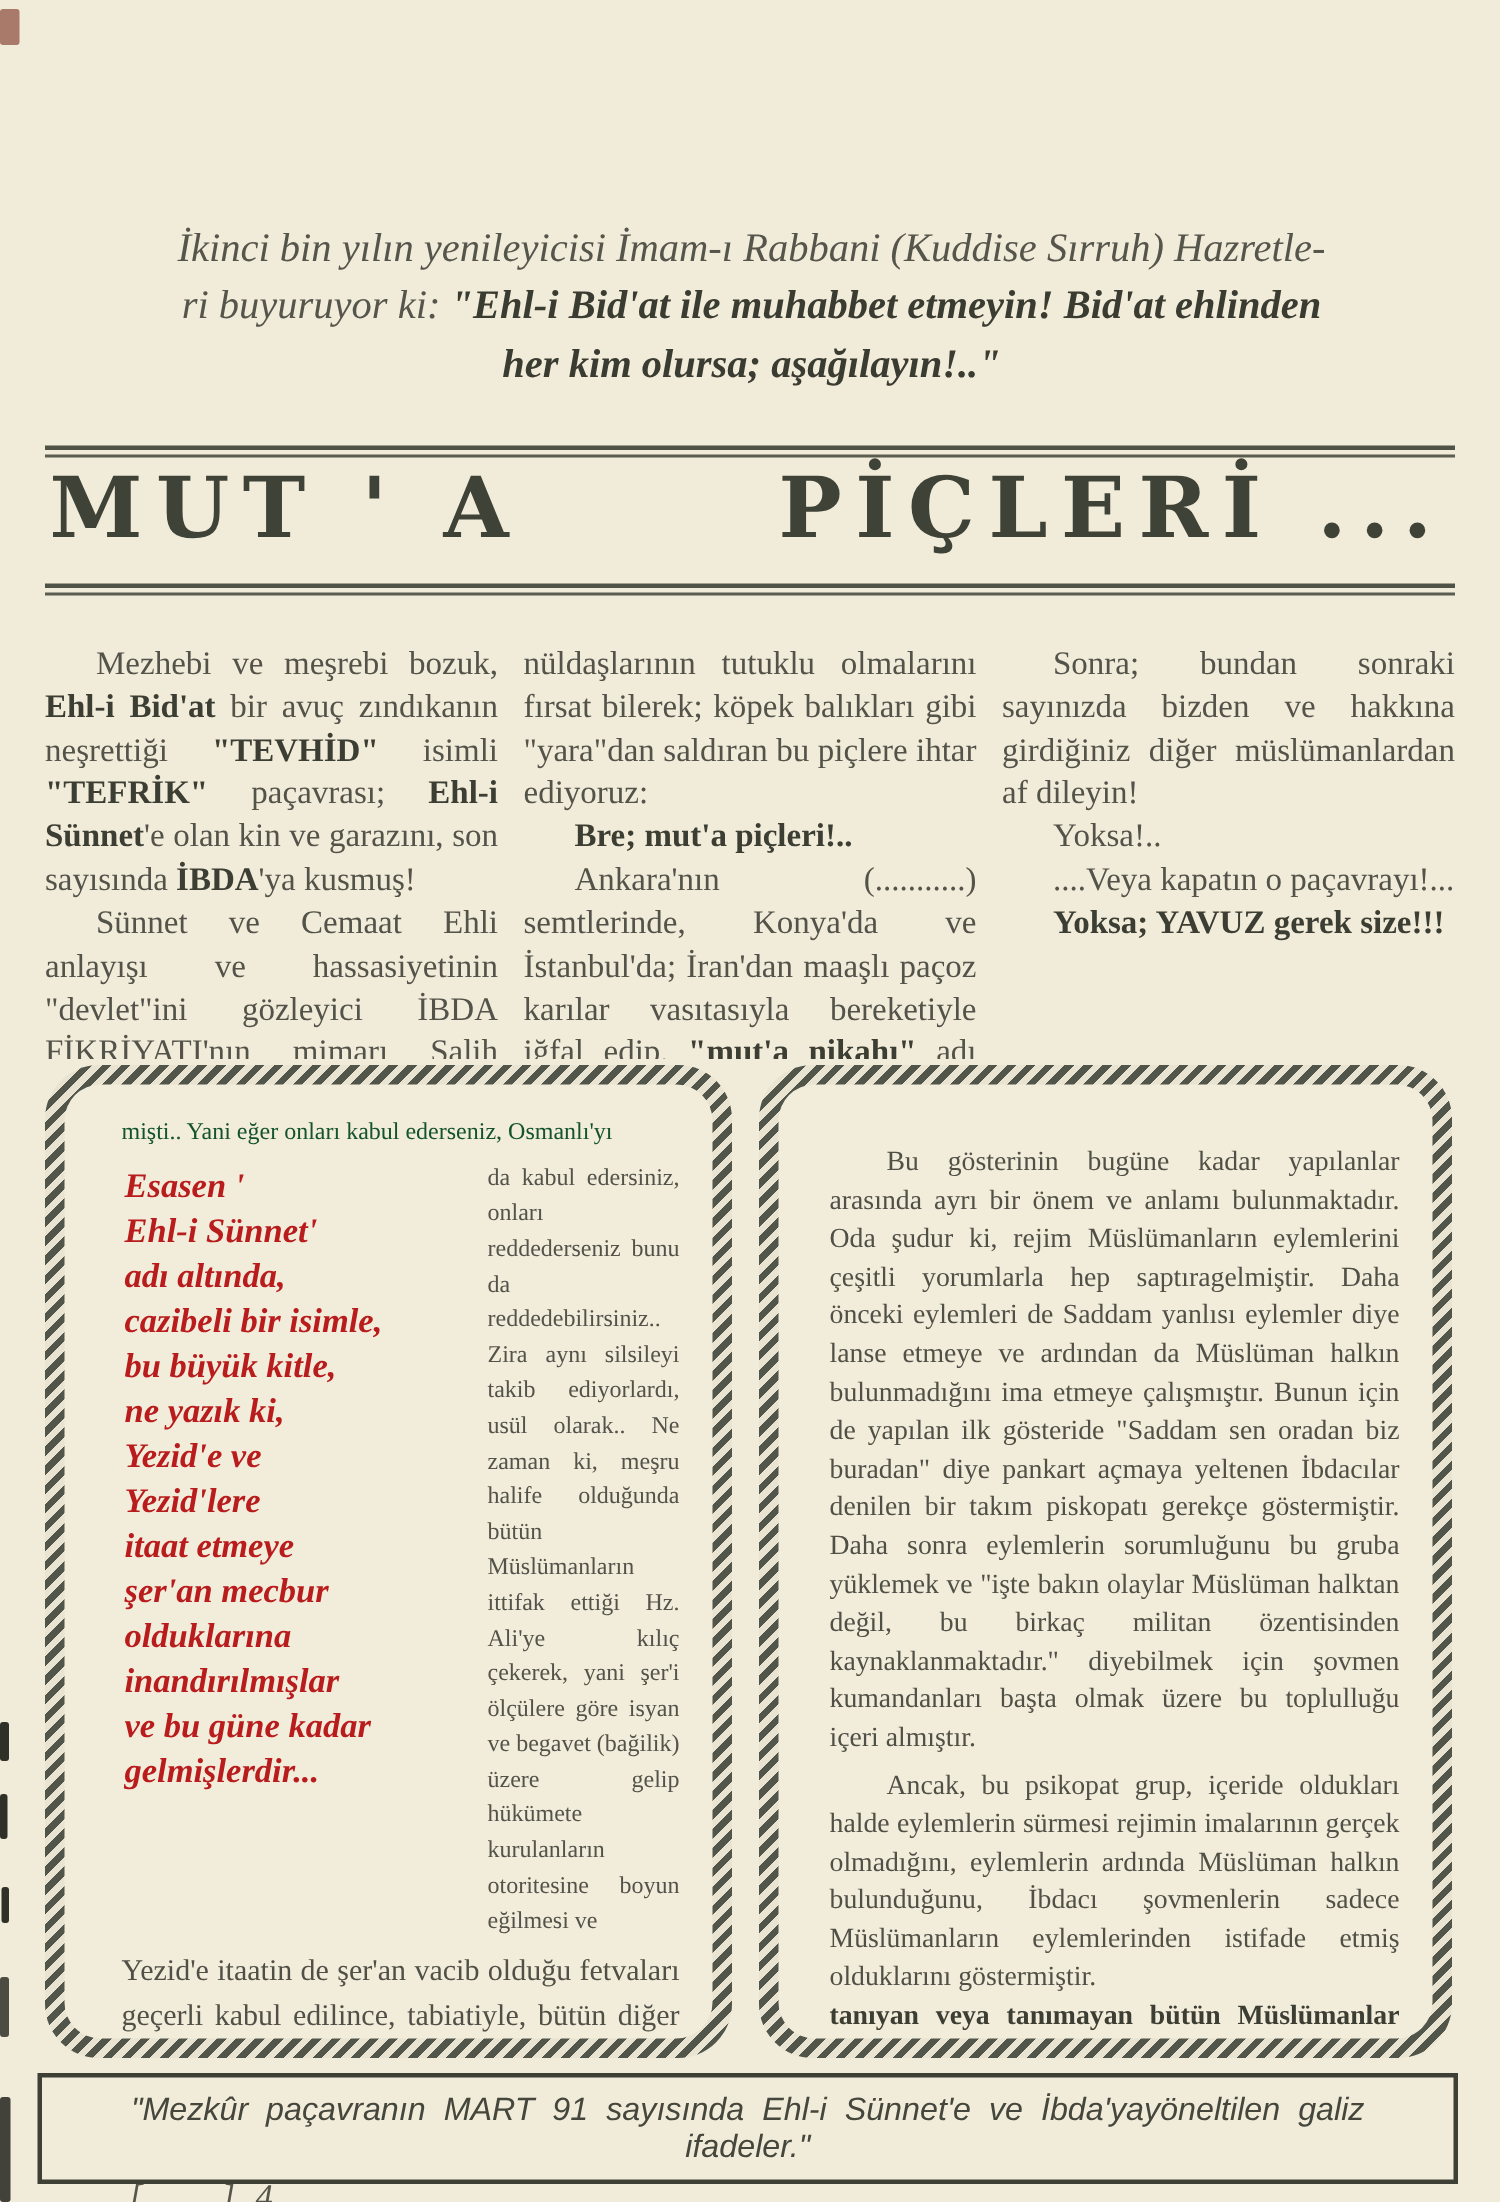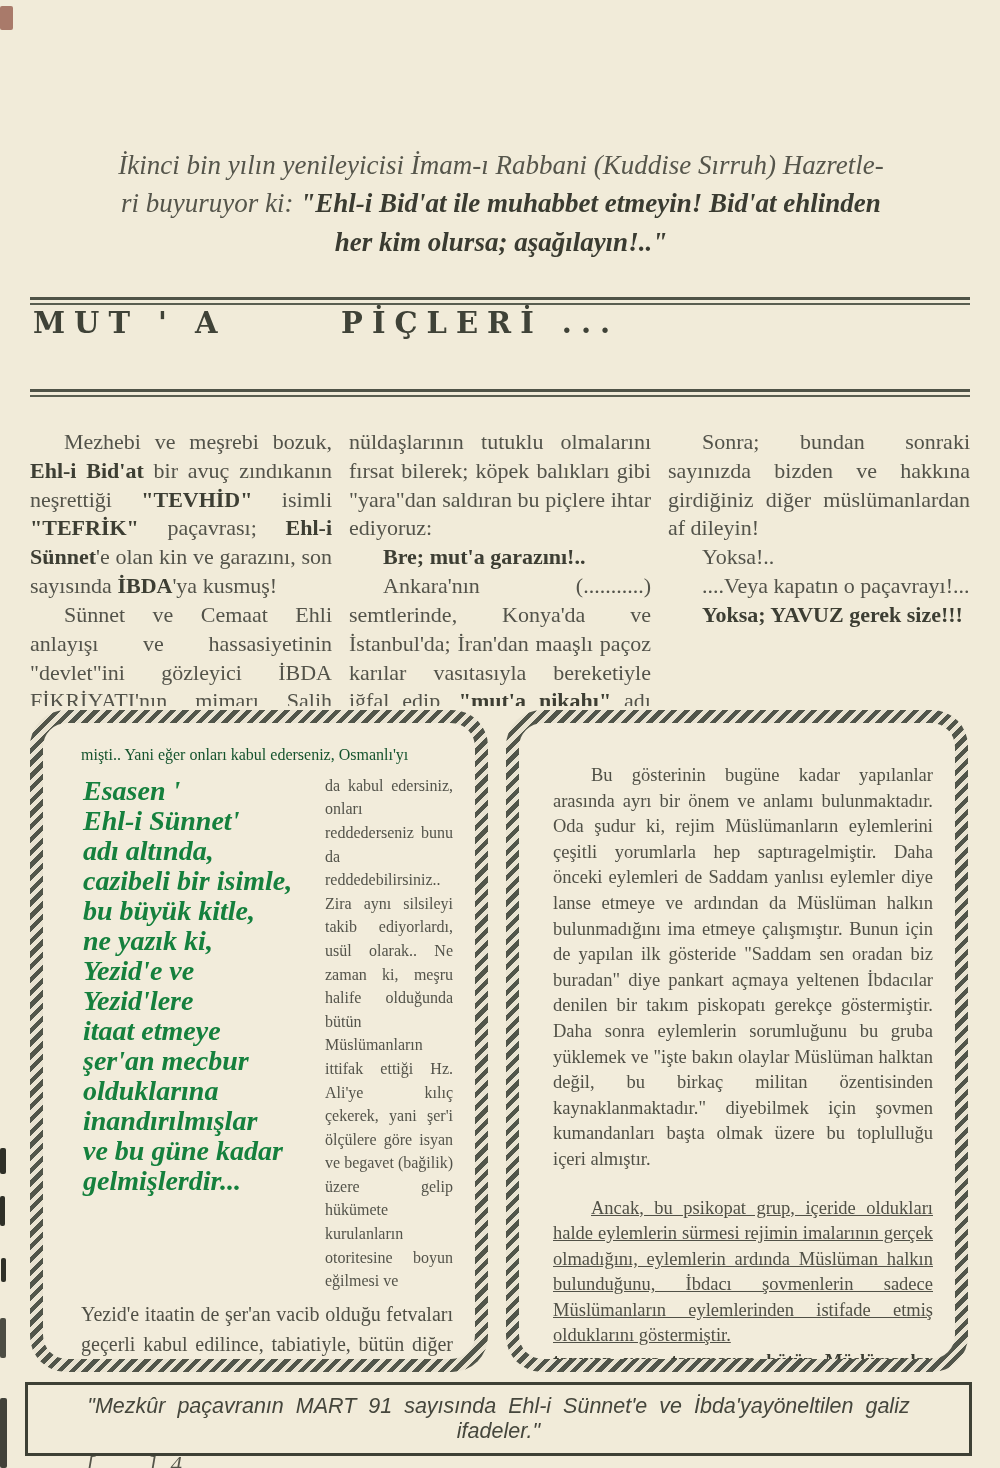--- a/index.html
+++ b/index.html
@@ -19,21 +19,21 @@
   .header-quote .b{color:#3a3b31;}
   
   .rule{position:absolute;left:30px;width:940px;height:3px;
     border-top:3px solid #4f5347;border-bottom:2px solid #5a5e51;}
   .rule-top{top:297px;}
   .rule-under{top:389px;}
   
   .title{
     position:absolute;left:33px;top:306px;margin:0;
     font-family:"DejaVu Serif",serif;font-weight:bold;
-    font-size:29px;letter-spacing:9px;color:#3f4237;white-space:pre;
+    font-size:56px;letter-spacing:9px;color:#3f4237;white-space:pre;
   }
   
   .columns{
     position:absolute;left:30px;top:428px;width:940px;height:278px;
     display:flex;gap:17px;overflow:hidden;
   }
   .col{flex:1;font-size:22px;line-height:1.31;text-align:justify;color:#53534a;}
   .col p{margin:0;}
   .col p.ind{text-indent:34px;}
   .col p.boldline{font-weight:bold;color:#3d3e33;}
@@ -48,36 +48,36 @@
     box-sizing:border-box;overflow:hidden;
   }
   .box-left{left:30px;width:458px;}
   .box-right{left:506px;width:462px;}
   .box-left .hatch-inner{padding:22px 22px 12px 38px;}
   .box-right .hatch-inner{padding:40px 22px 8px 34px;}
   .bl-intro{font-size:16px;line-height:1.3;margin:0 0 6px 0;color:#14532d;}
   .bl-row{display:flex;}
   .pull-quote{
     width:232px;flex:none;margin:4px 10px 0 2px;
-    font-weight:bold;font-style:italic;font-size:28px;line-height:30px;
-    color:#15803d;white-space:pre-line;
+    font-weight:bold;font-style:italic;font-size:23px;line-height:30px;
+    color:#b91c1c;white-space:pre-line;
   }
   .bl-side{
     flex:1;font-size:16px;line-height:23.6px;text-align:justify;
     color:#53534a;margin-top:2px;
   }
   .bl-bottom{
     font-size:20px;line-height:30px;text-align:justify;margin:6px 0 0 0;
     color:#505046;
   }
   .box-right p{
     margin:0;font-size:18.5px;line-height:25.6px;text-align:justify;color:#505046;
   }
   .box-right p.ind{text-indent:38px;}
-  .box-right p.gap{margin-top:23px;text-decoration:underline;}
+  .box-right p.gap{margin-top:6px;}
   .box-right p.boldpara{font-weight:bold;color:#3d3e33;}
   
   .caption-box{
     position:absolute;left:25px;top:1382px;width:947px;height:74px;
     border:3px solid #3e4035;box-sizing:border-box;
     display:flex;align-items:center;justify-content:center;
   }
   .caption-text{
     font-family:"Liberation Sans",sans-serif;font-style:italic;
     font-size:21.5px;color:#45463c;word-spacing:6px;text-align:center;
@@ -114,21 +114,21 @@
 
   <div class="rule rule-under"></div>
 
   <div class="columns">
     <div class="col">
         <p class="ind"><span>Mezhebi ve meşrebi bozuk, </span><span class="b">Ehl-i Bid'at</span><span> bir avuç zındıkanın neşrettiği </span><span class="b">"TEVHİD"</span><span> isimli </span><span class="b">"TEFRİK"</span><span> paçavrası; </span><span class="b">Ehl-i Sünnet</span><span>'e olan kin ve garazını, son sayısında </span><span class="b">İBDA</span><span>'ya kusmuş!</span></p>
         <p class="ind"><span>Sünnet ve Cemaat Ehli anlayışı ve hassasiyetinin "devlet"ini gözleyici İBDA FİKRİYATI'nın mimarı Salih MİRZABEYOĞLU ve gö-</span></p>
       </div>
     <div class="col">
         <p><span>nüldaşlarının tutuklu olmalarını fırsat bilerek; köpek balıkları gibi "yara"dan saldıran bu piçlere ihtar ediyoruz:</span></p>
-        <p class="ind boldline"><span class="b">Bre; mut'a garazını!..</span></p>
+        <p class="ind boldline"><span class="b">Bre; mut'a piçleri!..</span></p>
         <p class="ind"><span>Ankara'nın (...........) semtlerinde, Konya'da ve İstanbul'da; İran'dan maaşlı paçoz karılar vasıtasıyla bereketiyle iğfal edip, </span><span class="b">"mut'a nikahı"</span><span> adı altında birbirinize peş-</span></p>
       </div>
     <div class="col">
         <p class="ind"><span>Sonra; bundan sonraki sayınızda bizden ve hakkına girdiğiniz diğer müslümanlardan af dileyin!</span></p>
         <p class="ind"><span>Yoksa!..</span></p>
         <p class="ind"><span>....Veya kapatın o paçavrayı!...</span></p>
         <p class="ind boldline"><span class="b">Yoksa; YAVUZ gerek size!!!</span></p>
       </div>
   </div>
 

